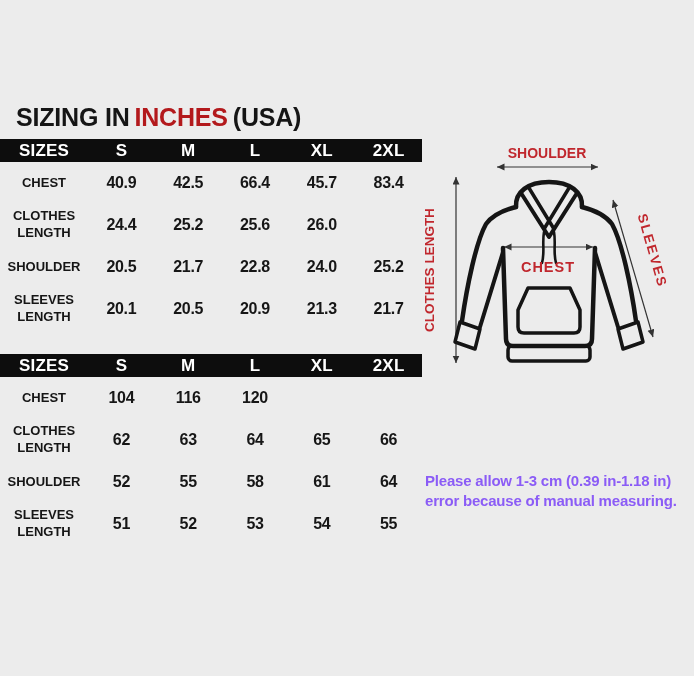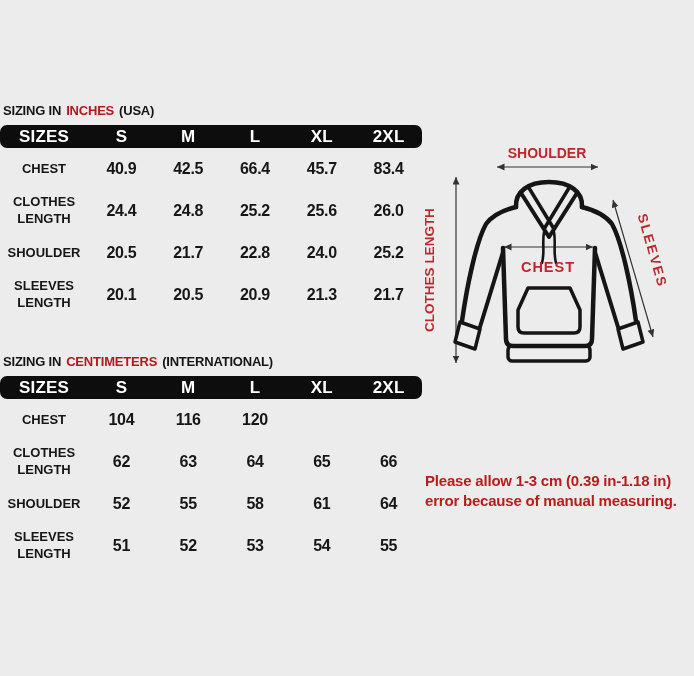--- a/index.html
+++ b/index.html
@@ -5,43 +5,43 @@
   html,body{margin:0;padding:0;}
   body{
     width:694px;height:676px;position:relative;overflow:hidden;
     background:#ececec;color:#151515;
     font-family:"Liberation Sans",sans-serif;
   }
   .sizing{position:absolute;left:0;width:422px;}
   .sec1{top:103px;}
   .sec2{top:354px;}
   .title{
-    margin:0 0 7px 0;padding-left:3px;
-    font-size:13px;font-weight:bold;letter-spacing:-0.2px;color:#151515;
+    margin:0 0 7px 0;padding-left:16px;
+    font-size:25px;font-weight:bold;letter-spacing:-0.2px;color:#151515;
     white-space:nowrap;
   }
   .title .tseg{margin-right:5px;}
   .title .tred{color:#b3191c;}
-  .szgrid{display:grid;grid-template-columns:88px repeat(5,1fr);width:422px;border-radius:7px;}
+  .szgrid{display:grid;grid-template-columns:88px repeat(5,1fr);width:422px;}
   .thead{background:#0d0d0d;color:#ffffff;height:23px;}
   .thead .th{
     display:flex;align-items:center;justify-content:center;
     font-weight:bold;font-size:17px;letter-spacing:0.2px;
   }
   .tr{min-height:42px;}
   .tr .td{
     display:flex;align-items:center;justify-content:center;text-align:center;
     font-weight:bold;font-size:16px;color:#161616;letter-spacing:-0.3px;
   }
   .tr .td.rowlabel{font-size:13px;line-height:1.3;letter-spacing:0;padding:0 8px;}
   .diagram{position:absolute;left:424px;top:140px;width:270px;height:240px;}
   .note{
     position:absolute;left:425px;top:471px;width:268px;
     font-size:15px;font-weight:bold;letter-spacing:-0.2px;
-    line-height:20px;color:#b91c1c;margin:0;
+    line-height:20px;color:#8b5cf6;margin:0;
   }
   .note span{display:block;white-space:nowrap;}
 </style>
 </head>
 <body>
 
 <section class="sizing sec1">
   <h2 class="title">
     <span class="tseg">SIZING IN</span><span class="tseg tred">INCHES</span><span>(USA)</span>
   </h2>
@@ -58,21 +58,20 @@
       <div class="td rowlabel">CHEST</div>
       <div class="td">40.9</div>
       <div class="td">42.5</div>
       <div class="td">66.4</div>
       <div class="td">45.7</div>
       <div class="td">83.4</div>
     </div>
     <div class="szgrid tr">
       <div class="td rowlabel">CLOTHES LENGTH</div>
       <div class="td">24.4</div>
-      <div class="td">24.8</div>
       <div class="td">25.2</div>
       <div class="td">25.6</div>
       <div class="td">26.0</div>
     </div>
     <div class="szgrid tr">
       <div class="td rowlabel">SHOULDER</div>
       <div class="td">20.5</div>
       <div class="td">21.7</div>
       <div class="td">22.8</div>
       <div class="td">24.0</div>
@@ -83,23 +82,20 @@
       <div class="td">20.1</div>
       <div class="td">20.5</div>
       <div class="td">20.9</div>
       <div class="td">21.3</div>
       <div class="td">21.7</div>
     </div>
   </div>
 </section>
 
 <section class="sizing sec2">
-  <h2 class="title">
-    <span class="tseg">SIZING IN</span><span class="tseg tred">CENTIMETERS</span><span>(INTERNATIONAL)</span>
-  </h2>
   <div>
     <div class="szgrid thead">
       <div class="th">SIZES</div>
       <div class="th">S</div>
       <div class="th">M</div>
       <div class="th">L</div>
       <div class="th">XL</div>
       <div class="th">2XL</div>
     </div>
     <div class="szgrid tr">

